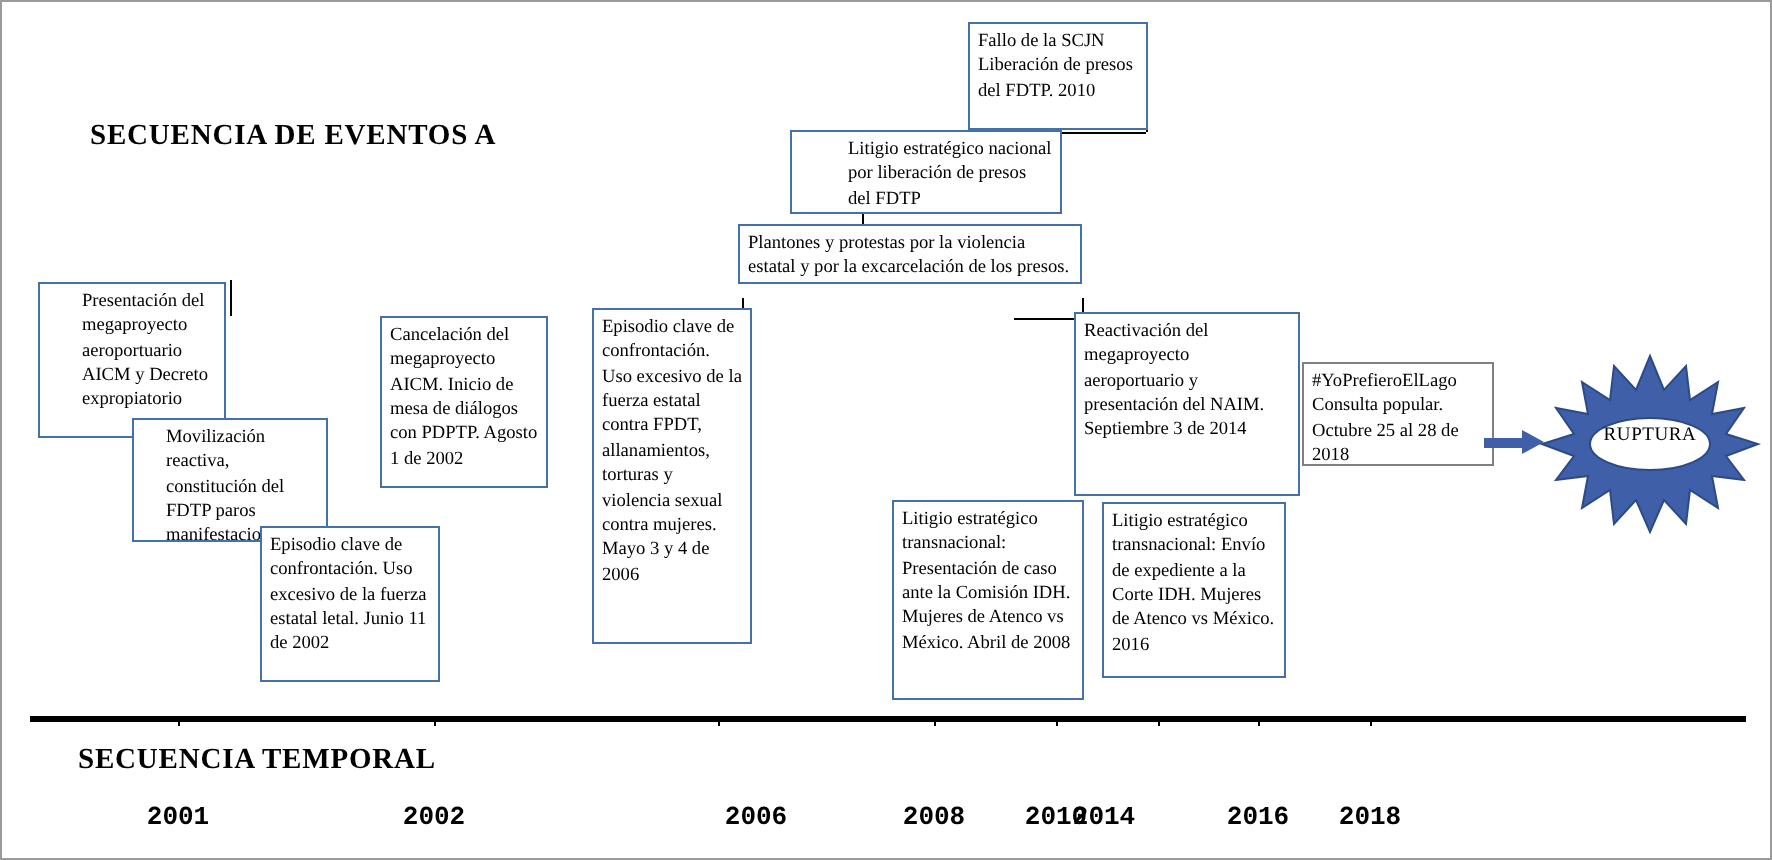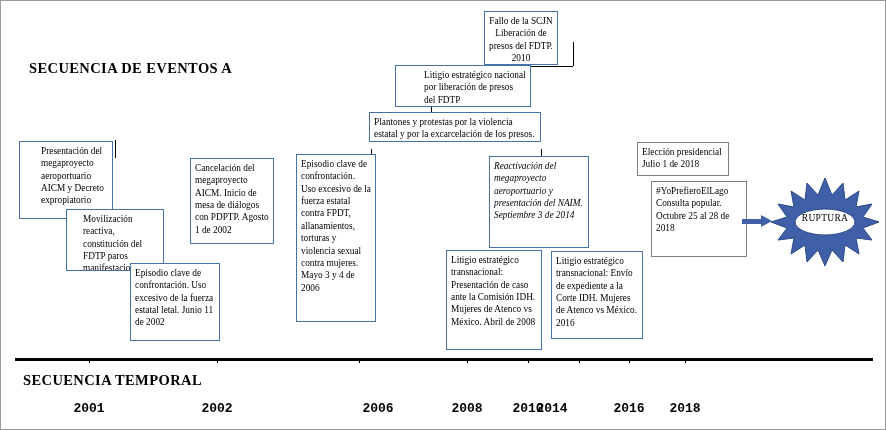--- a/index.html
+++ b/index.html
@@ -18,20 +18,21 @@
     border: 1px solid #9a9a9a;
   }
   .title {
     position: absolute;
     font-family: "Liberation Serif", serif;
     font-weight: bold;
     font-size: 14.5px;
     letter-spacing: 0.4px;
     color: #000000;
     white-space: nowrap;
+    margin-left: 16px;
   }
   #title-a { left: 28px; top: 59px; }
   #title-temporal { left: 22px; top: 371px; }
 
   .box {
     position: absolute;
     box-sizing: border-box;
     border: 1px solid #4472a8;
     background: #ffffff;
     color: #000000;
@@ -162,41 +163,38 @@
   </div>
 
   <div class="box" style="left:368px; top:111px; width:172px; height:30px;">
     <span>Plantones y protestas por la violencia estatal y por la excarcelación de los presos.</span>
   </div>
 
   <div class="box" style="left:394px; top:64px; width:136px; height:42px;padding-left:28px;">
     <span>Litigio estratégico nacional por liberación de presos del FDTP</span>
   </div>
 
-  <div class="box" style="left:483px; top:10px; width:74px; height:54px;text-align:center;">
+  <div class="box" style="left:483px; top:10px; width:90px; height:54px;">
     <span>Fallo de la SCJN Liberación de presos del FDTP. 2010</span>
   </div>
 
   <div class="box" style="left:445px; top:249px; width:96px; height:100px;">
     <span>Litigio estratégico transnacional: Presentación de caso ante la Comisión IDH. Mujeres de Atenco vs México. Abril de 2008</span>
   </div>
 
   <div class="box" style="left:550px; top:250px; width:92px; height:88px;">
     <span>Litigio estratégico transnacional: Envío de expediente a la Corte IDH. Mujeres de Atenco vs México. 2016</span>
   </div>
 
-  <div class="box" style="left:488px; top:155px; width:100px; height:92px;font-style:italic;">
+  <div class="box" style="left:536px; top:155px; width:113px; height:92px;">
     <span>Reactivación del megaproyecto aeroportuario y presentación del NAIM. Septiembre 3 de 2014</span>
   </div>
 
-  <div class="box gray" style="left:636px; top:141px; width:92px; height:34px;">
-    <span>Elección presidencial Julio 1 de 2018</span>
-  </div>
-
-  <div class="box gray" style="left:650px; top:180px; width:96px; height:76px;">
+
+  <div class="box gray" style="left:650px; top:180px; width:96px; height:52px;">
     <span>#YoPrefieroElLago Consulta popular. Octubre 25 al 28 de 2018</span>
   </div>
 
 
   <div class="arrow">
     <div class="shaft"></div>
     <div class="head"></div>
   </div>
 
   <div id="burst">

